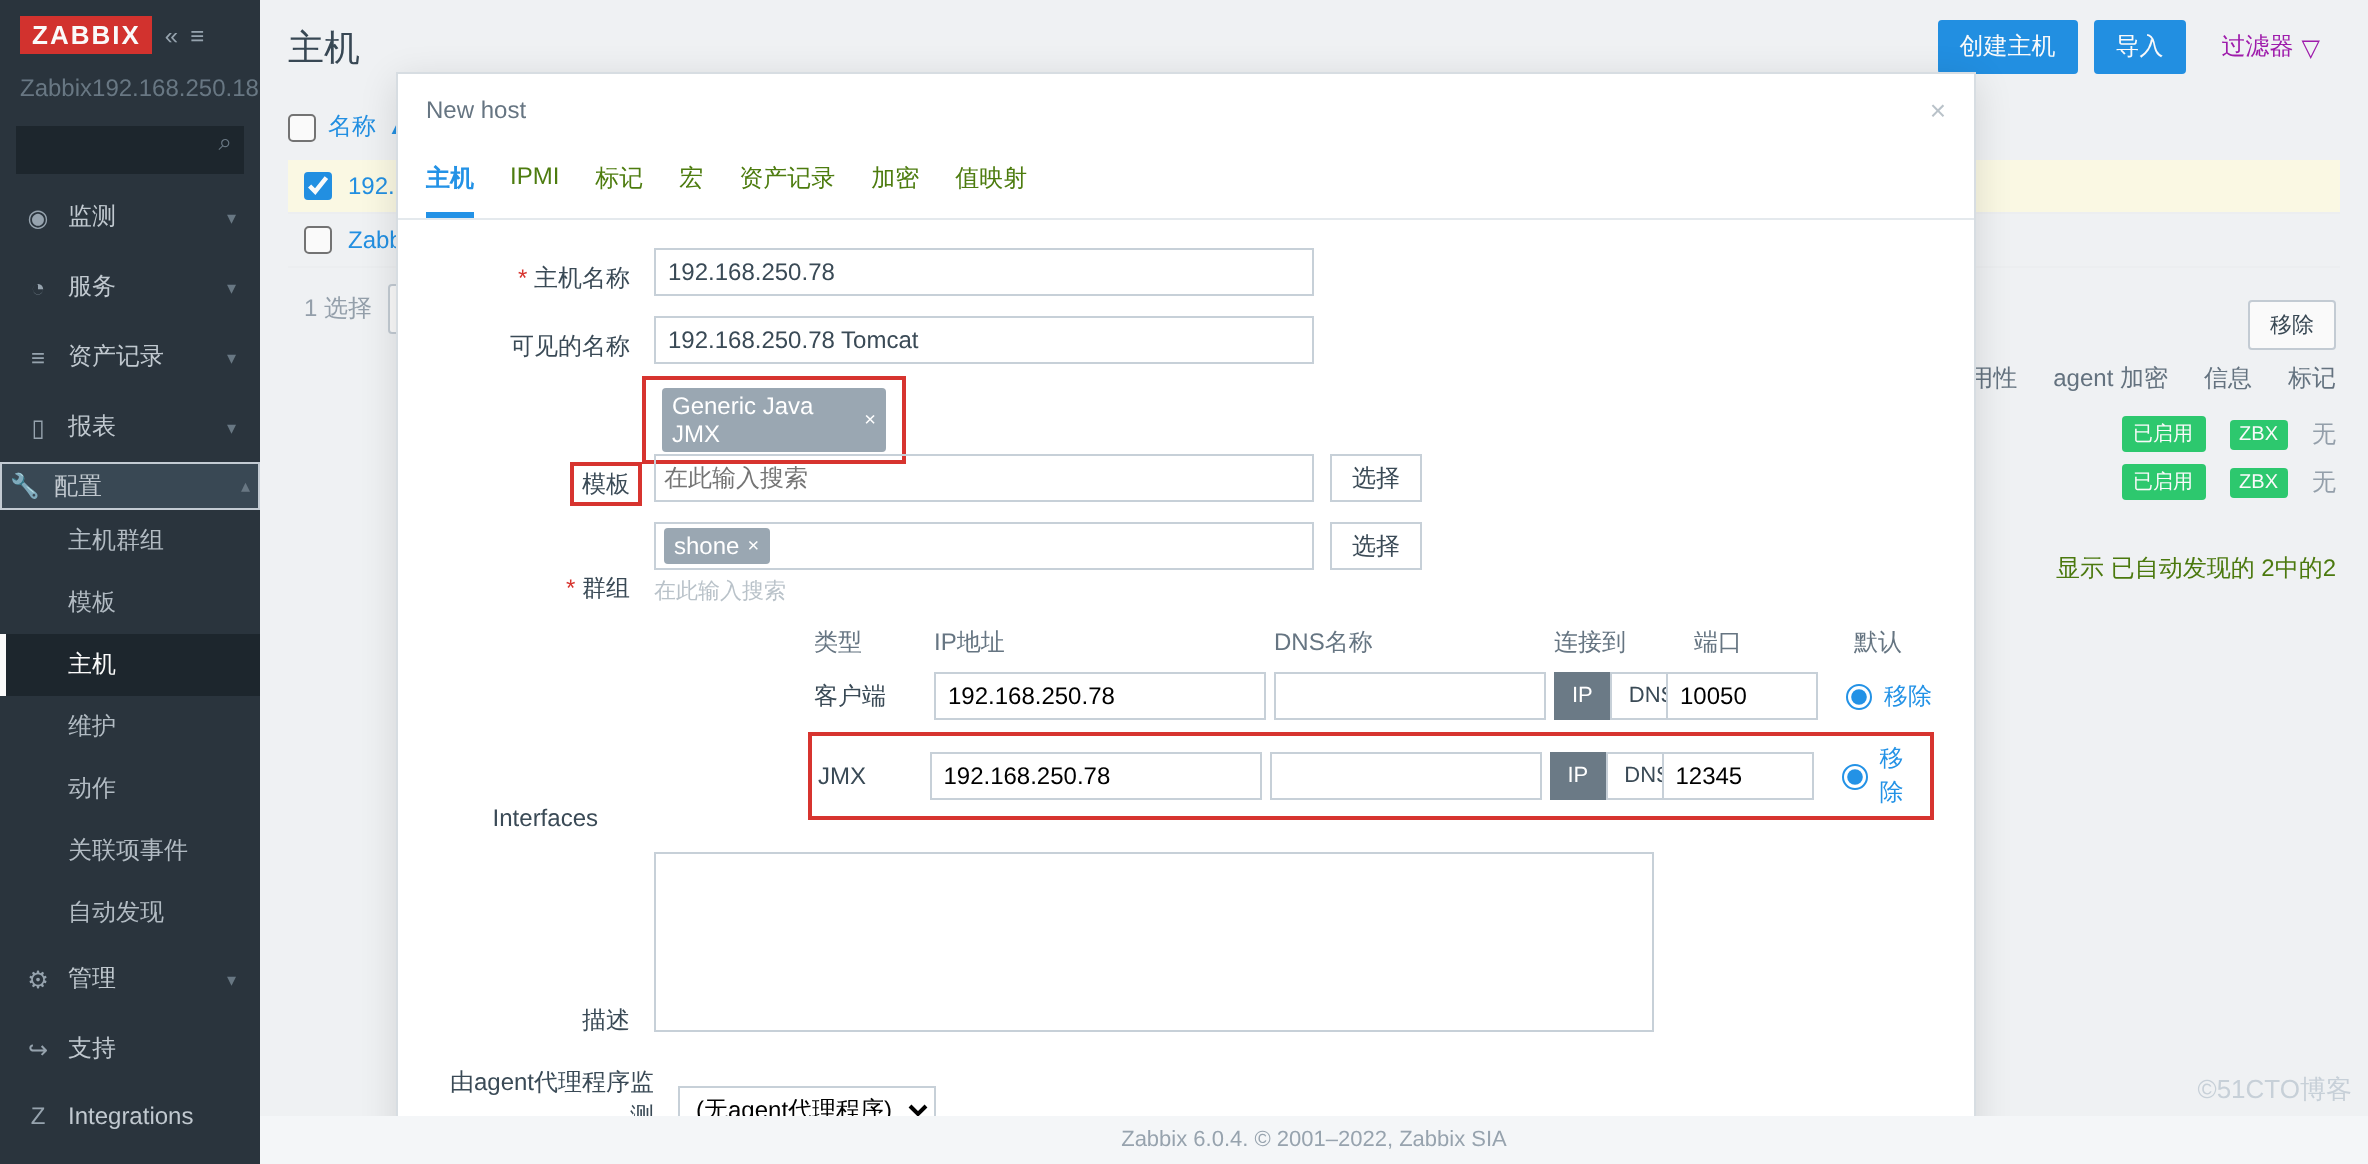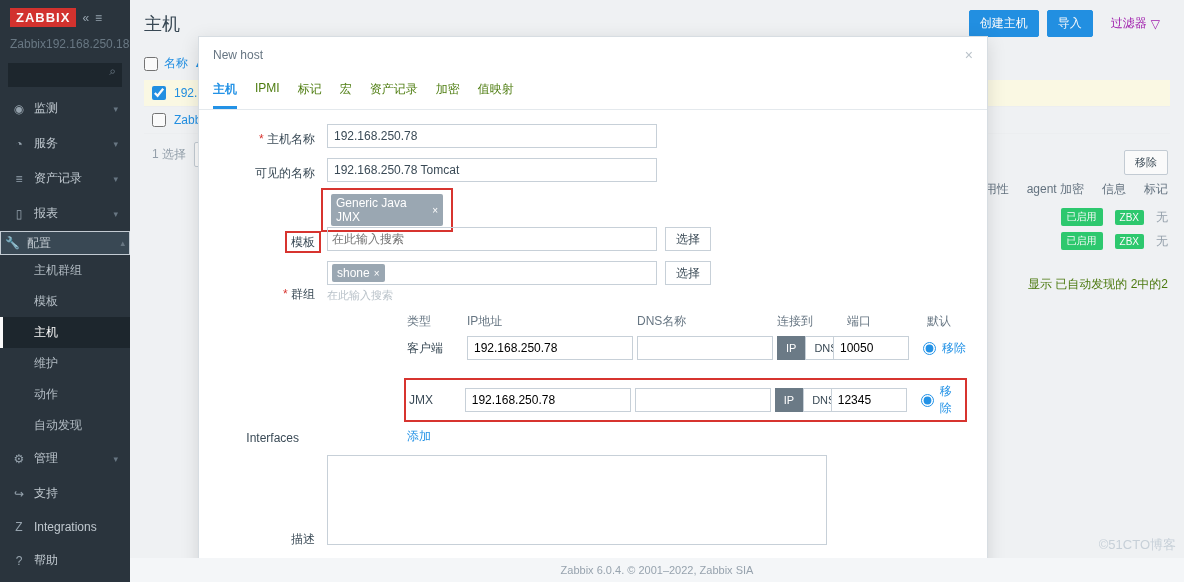--- a/index.html
+++ b/index.html
@@ -55,21 +55,21 @@
 .hint{color:#b9c2c9;font-size:11px;margin-top:3px;width:330px}
 .side-btn{margin-left:8px;height:24px;padding:0 10px;border:1px solid #c7d0d8;background:#fff;color:#3a4a56;cursor:pointer}
 .hl-red{border:2px solid #d7342f;padding:2px 4px;margin:-4px -6px}
 .if-head{display:flex;gap:0;color:#667582;padding-left:108px;margin-bottom:6px}
 .if-head span:nth-child(1){width:60px}
 .if-head span:nth-child(2){width:170px}
 .if-head span:nth-child(3){width:140px}
 .if-head span:nth-child(4){width:70px}
 .if-head span:nth-child(5){width:80px}
 .if-head span:nth-child(6){width:40px}
-.if-row{display:flex;align-items:center;padding-left:108px;gap:0;margin-bottom:18px}
+.if-row{display:flex;align-items:center;padding-left:108px;gap:0;margin-bottom:6px}
 .if-type{width:60px;color:#3a4a56}
 .if-ip{width:166px;height:24px;border:1px solid #c7d0d8;padding:0 6px;margin-right:4px}
 .if-dns{width:136px;height:24px;border:1px solid #c7d0d8;margin-right:4px}
 .conn{display:flex;width:52px;gap:0}
 .cbtn{height:24px;padding:0 8px;border:1px solid #c7d0d8;background:#fff;color:#3a4a56;cursor:pointer;font-size:11px}
 .cbtn.on{background:#6b7a86;color:#fff;border-color:#6b7a86}
 .if-port{width:76px;height:24px;border:1px solid #c7d0d8;padding:0 6px;margin-left:4px;margin-right:8px}
 .radio{margin-left:6px;margin-right:6px;accent-color:#2392e6}
 .lnk{color:#2392e6;cursor:pointer}
 .hl-red2{border:2px solid #d7342f;padding:3px;margin-left:105px;margin-bottom:6px;display:inline-flex;align-items:center}
@@ -119,20 +119,21 @@
       <div class="nav-item sel">
           <span class="ic">🔧</span>
           <span>配置</span>
           <span class="caret">▴</span>
         </div>
       <div class="sub-item">主机群组</div>
       <div class="sub-item">模板</div>
       <div class="sub-item act">主机</div>
       <div class="sub-item">维护</div>
       <div class="sub-item">动作</div>
+      <div class="sub-item">关联项事件</div>
       <div class="sub-item">自动发现</div>
       <div class="nav-item">
           <span class="ic">⚙</span>
           <span>管理</span>
           <span class="caret">▾</span>
         </div>
       <div class="nav-item">
           <span class="ic">↪</span>
           <span>支持</span>
         </div>
@@ -287,21 +288,20 @@
           <input class="if-ip" value="192.168.250.78" style="">
           <input class="if-dns" style="">
           <div class="conn">
               <button class="cbtn on">IP</button>
               <button class="cbtn">DNS</button>
             </div>
           <input class="if-port" value="12345" style="">
           <input type="radio" class="radio" checked="" style="">
           <span class="lnk">移除</span>
         </div>
-        <div class="add-if"><span class="lnk">添加</span></div>
       </div>
     </div>
     <div class="row">
       <div class="lab">描述</div>
       <div class="fld"><textarea class="desc" style=""></textarea></div>
     </div>
     <div class="row">
       <div class="lab" style="width:108px">由agent代理程序监测</div>
       <div class="fld"><select class="sel"><option>(无agent代理程序)</option></select></div>
     </div>

